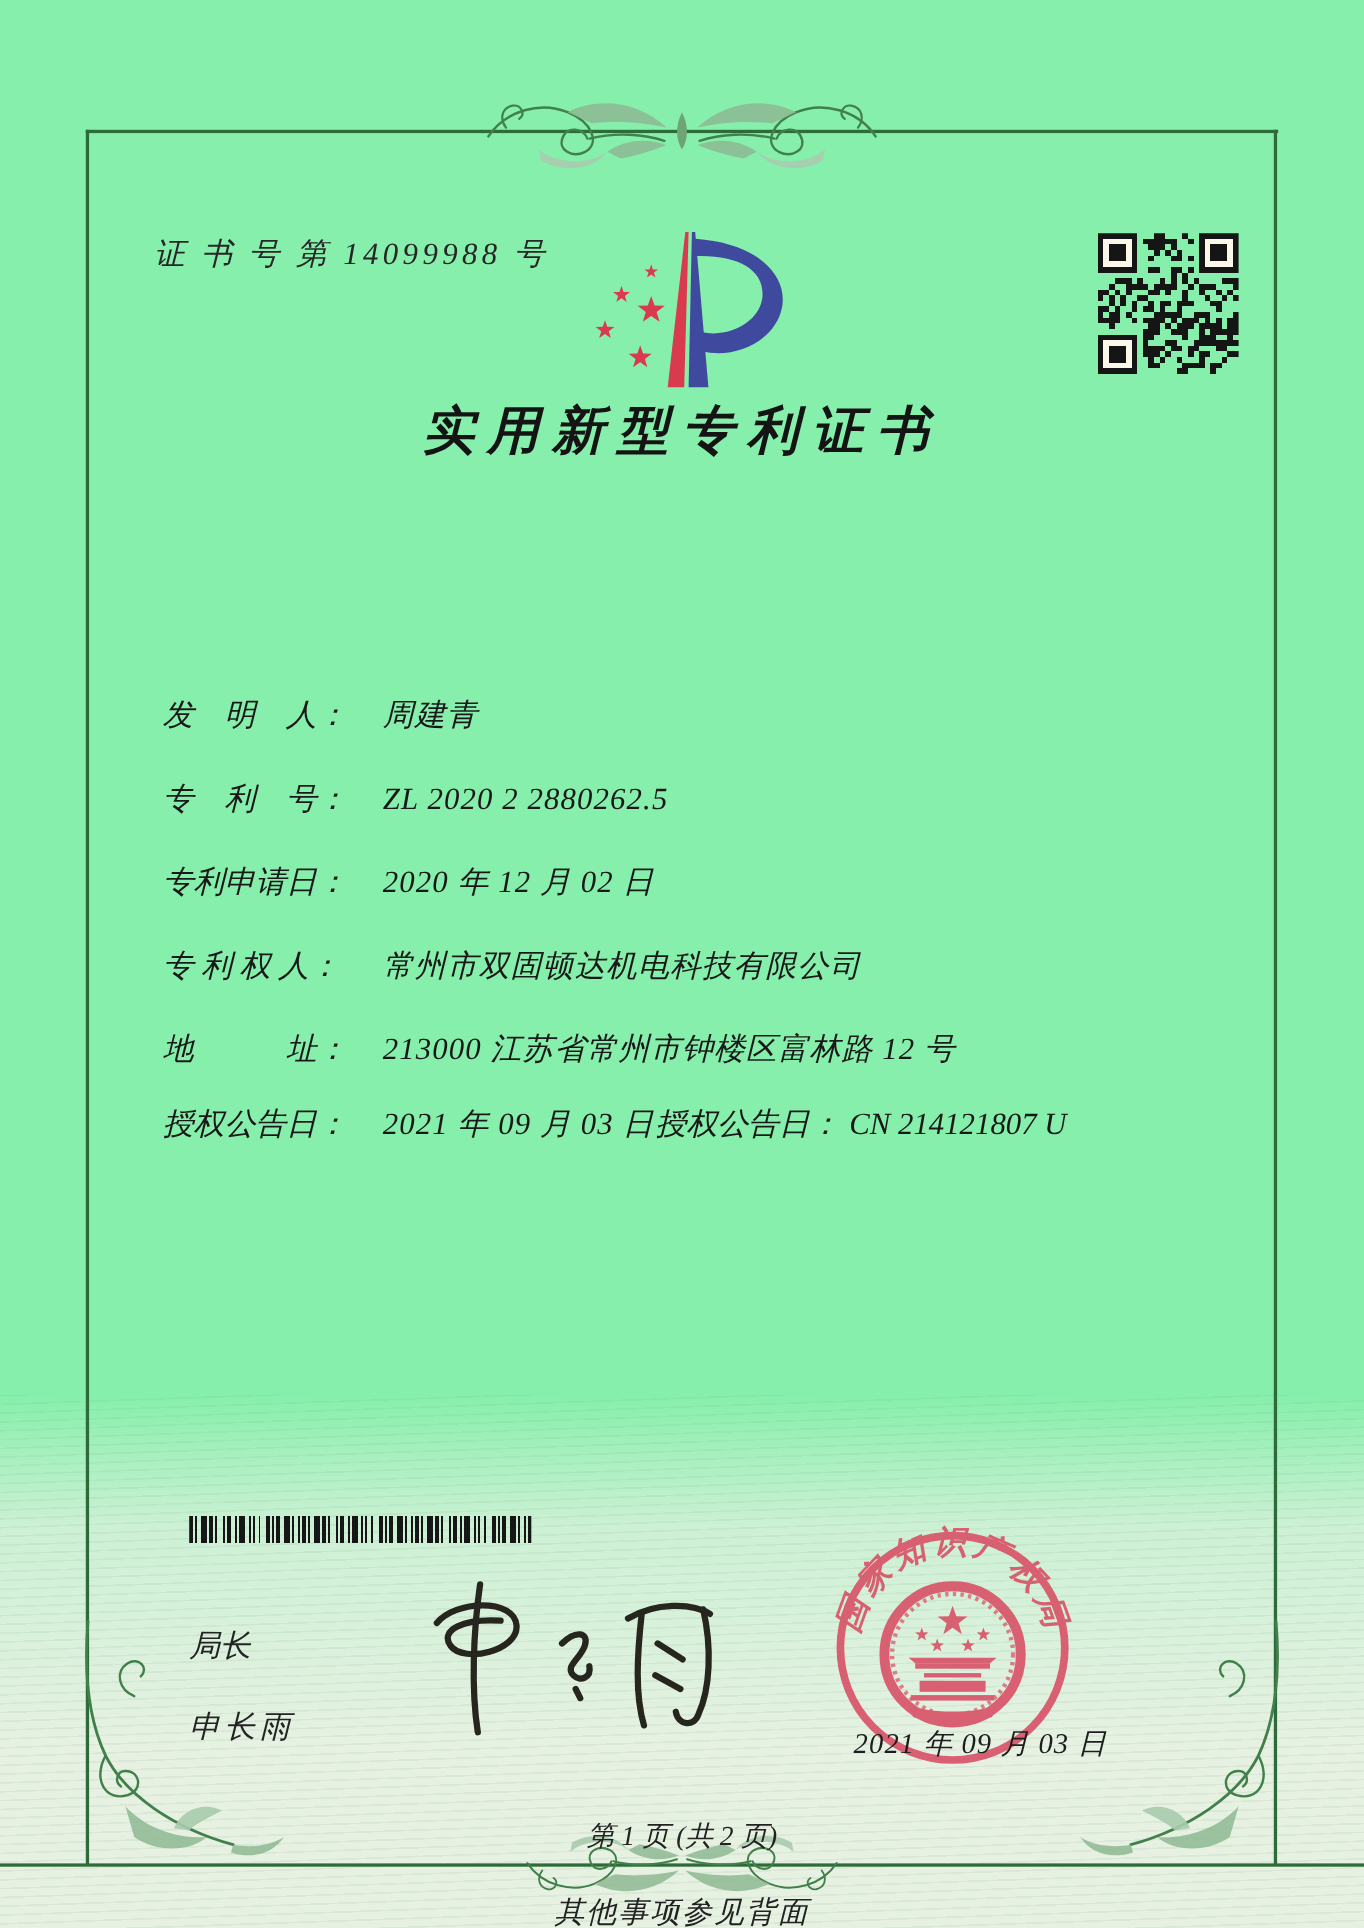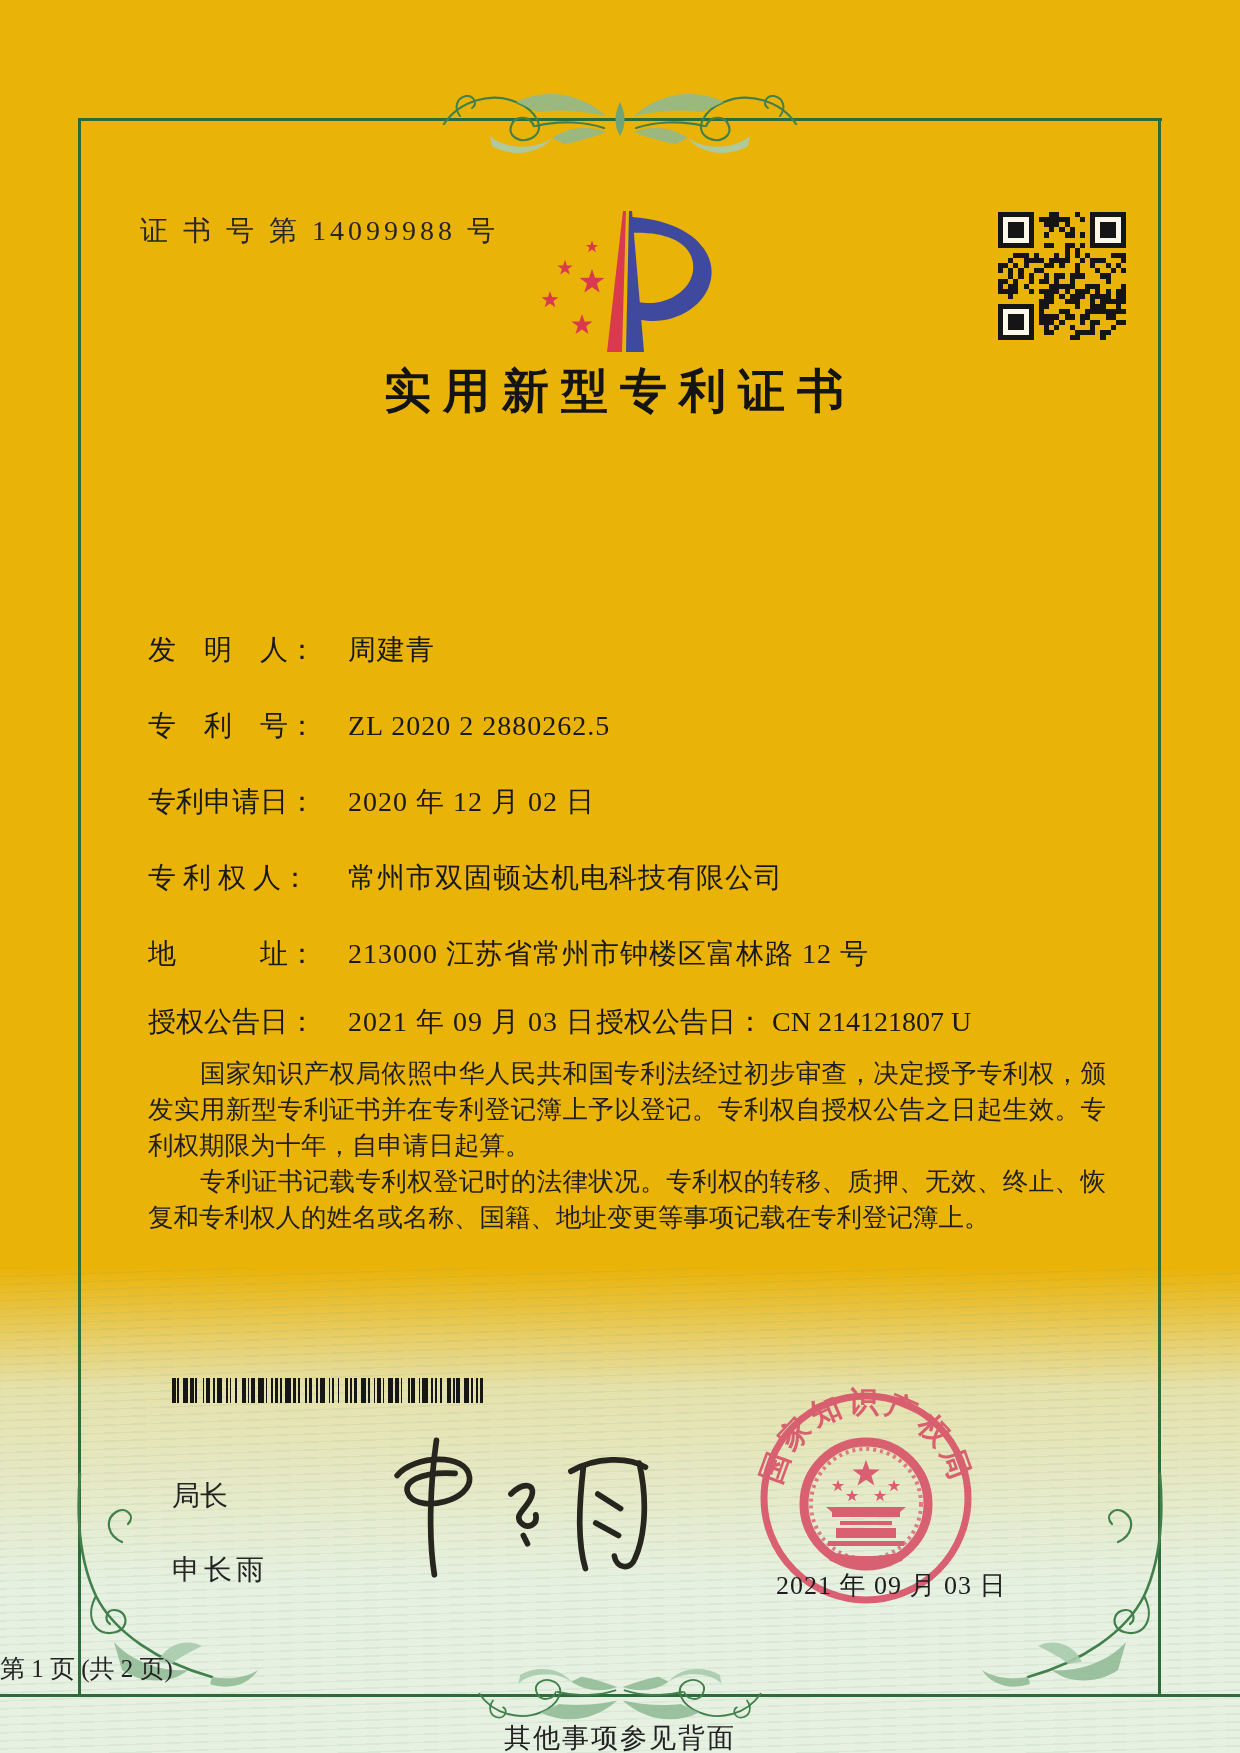--- a/index.html
+++ b/index.html
@@ -1,19 +1,19 @@
 <!DOCTYPE html>
 <html><head>
 <meta charset="utf-8">
 <style>
   html,body{margin:0;padding:0;background:#888;}
   .page{
     position:relative;width:1240px;height:1753px;margin:0 auto;
-    background:#eab308;overflow:hidden;
-    font-family:"Liberation Serif","DejaVu Serif",serif;color:#1f1f1f;
+    background:#86efac;overflow:hidden;
+    font-family:"Liberation Serif","DejaVu Serif",serif;color:#1f1f1f;font-style:italic;
   }
   
   .green-zone{
     position:absolute;left:0;top:1268px;width:100%;height:485px;
     background:
       repeating-linear-gradient(178deg, rgba(110,160,115,0.10) 0 1.5px, rgba(0,0,0,0) 1.5px 8px),
       linear-gradient(180deg, rgba(228,241,226,0) 0, rgba(228,241,226,0.75) 120px, #e6f1e2 320px);
   }
   
   .frame-top,.frame-bottomline{position:absolute;height:0;border-top:3px solid #2e6b3a;box-shadow:0 3px 0 -1.5px #6fa476;}
@@ -43,21 +43,21 @@
   
   .barcode{position:absolute;left:172px;top:1378px;width:311px;height:25px;}
   
   .director-title{position:absolute;left:172px;top:1477px;font-size:28px;color:#242424;}
   .director-name{position:absolute;left:172px;top:1523px;font-size:28px;letter-spacing:4px;color:#242424;margin-top:28px;}
   .signature{position:absolute;left:368px;top:1432px;width:290px;height:150px;}
   
   .seal{position:absolute;left:750px;top:1382px;width:232px;height:232px;}
   .seal-date{position:absolute;left:776px;top:1568px;font-size:26px;letter-spacing:1px;color:#1d1d1d;white-space:nowrap;}
   
-  .page-indicator{position:absolute;left:0;top:1652px;width:100%;text-align:left;font-size:25px;color:#222;}
+  .page-indicator{position:absolute;left:0;top:1652px;width:100%;text-align:center;font-size:25px;color:#222;}
   .bottom-note{position:absolute;left:0;top:1720px;width:100%;text-align:center;font-size:27px;letter-spacing:2px;color:#222;}
   .hidden-defs{position:absolute;width:0;height:0;overflow:hidden;}
 </style>
 </head>
 <body>
 
 <svg class="hidden-defs" aria-hidden="true">
   <defs>
     <polygon id="star" points="0,-13 3.06,-4.21 12.36,-4.02 4.95,1.61 7.64,10.52 0,5.2 -7.64,10.52 -4.95,1.61 -12.36,-4.02 -3.06,-4.21"></polygon>
     <g id="fl">
@@ -351,24 +351,20 @@
   <div class="field" style="top:935px">
     <span class="lbl">地　　　址：</span><span class="val">213000 江苏省常州市钟楼区富林路 12 号</span>
   </div>
   <div class="field" style="top:1003px">
     <span class="lbl">授权公告日：</span><span class="val">2021 年 09 月 03 日</span>
   </div>
   <div class="grant-no">
     <span class="lbl">授权公告日：</span><span class="val">CN 214121807 U</span>
   </div>
 
-  <div class="body-text">
-    <p>国家知识产权局依照中华人民共和国专利法经过初步审查，决定授予专利权，颁发实用新型专利证书并在专利登记簿上予以登记。专利权自授权公告之日起生效。专利权期限为十年，自申请日起算。</p>
-    <p>专利证书记载专利权登记时的法律状况。专利权的转移、质押、无效、终止、恢复和专利权人的姓名或名称、国籍、地址变更等事项记载在专利登记簿上。</p>
-  </div>
 
   <svg class="barcode" id="barcode-svg" viewBox="0 0 311 25" preserveAspectRatio="none" shape-rendering="crispEdges">
       <rect x="0.0" y="0" width="3.6" height="25" fill="#161616"></rect>
       <rect x="5.4" y="0" width="1.8" height="25" fill="#161616"></rect>
       <rect x="10.8" y="0" width="5.4" height="25" fill="#161616"></rect>
       <rect x="18.0" y="0" width="3.6" height="25" fill="#161616"></rect>
       <rect x="23.4" y="0" width="1.8" height="25" fill="#161616"></rect>
       <rect x="30.6" y="0" width="1.8" height="25" fill="#161616"></rect>
       <rect x="34.2" y="0" width="3.6" height="25" fill="#161616"></rect>
       <rect x="41.4" y="0" width="1.8" height="25" fill="#161616"></rect>

